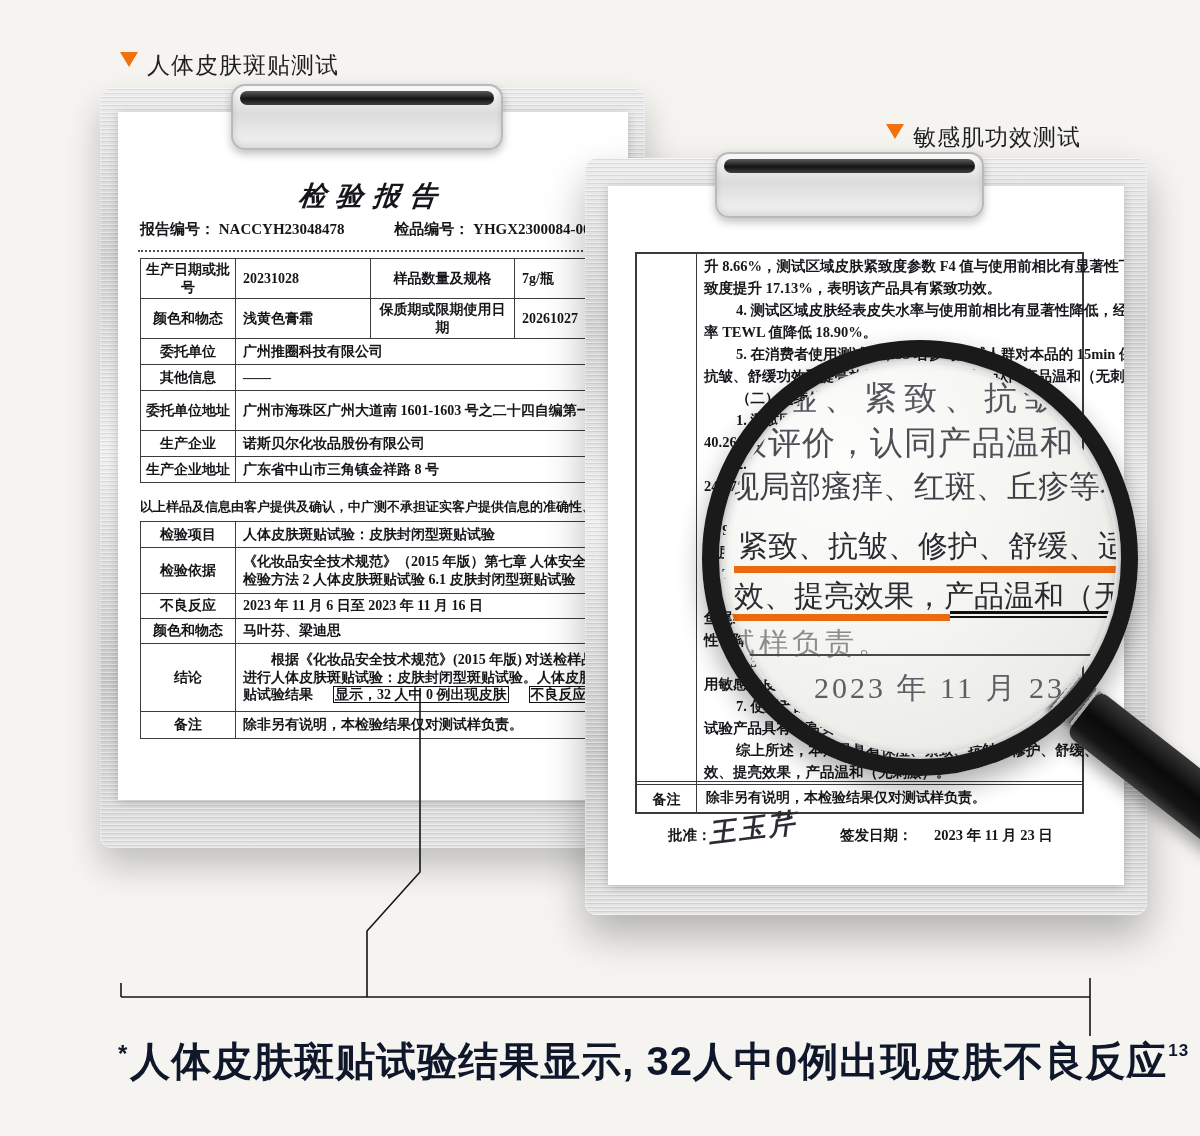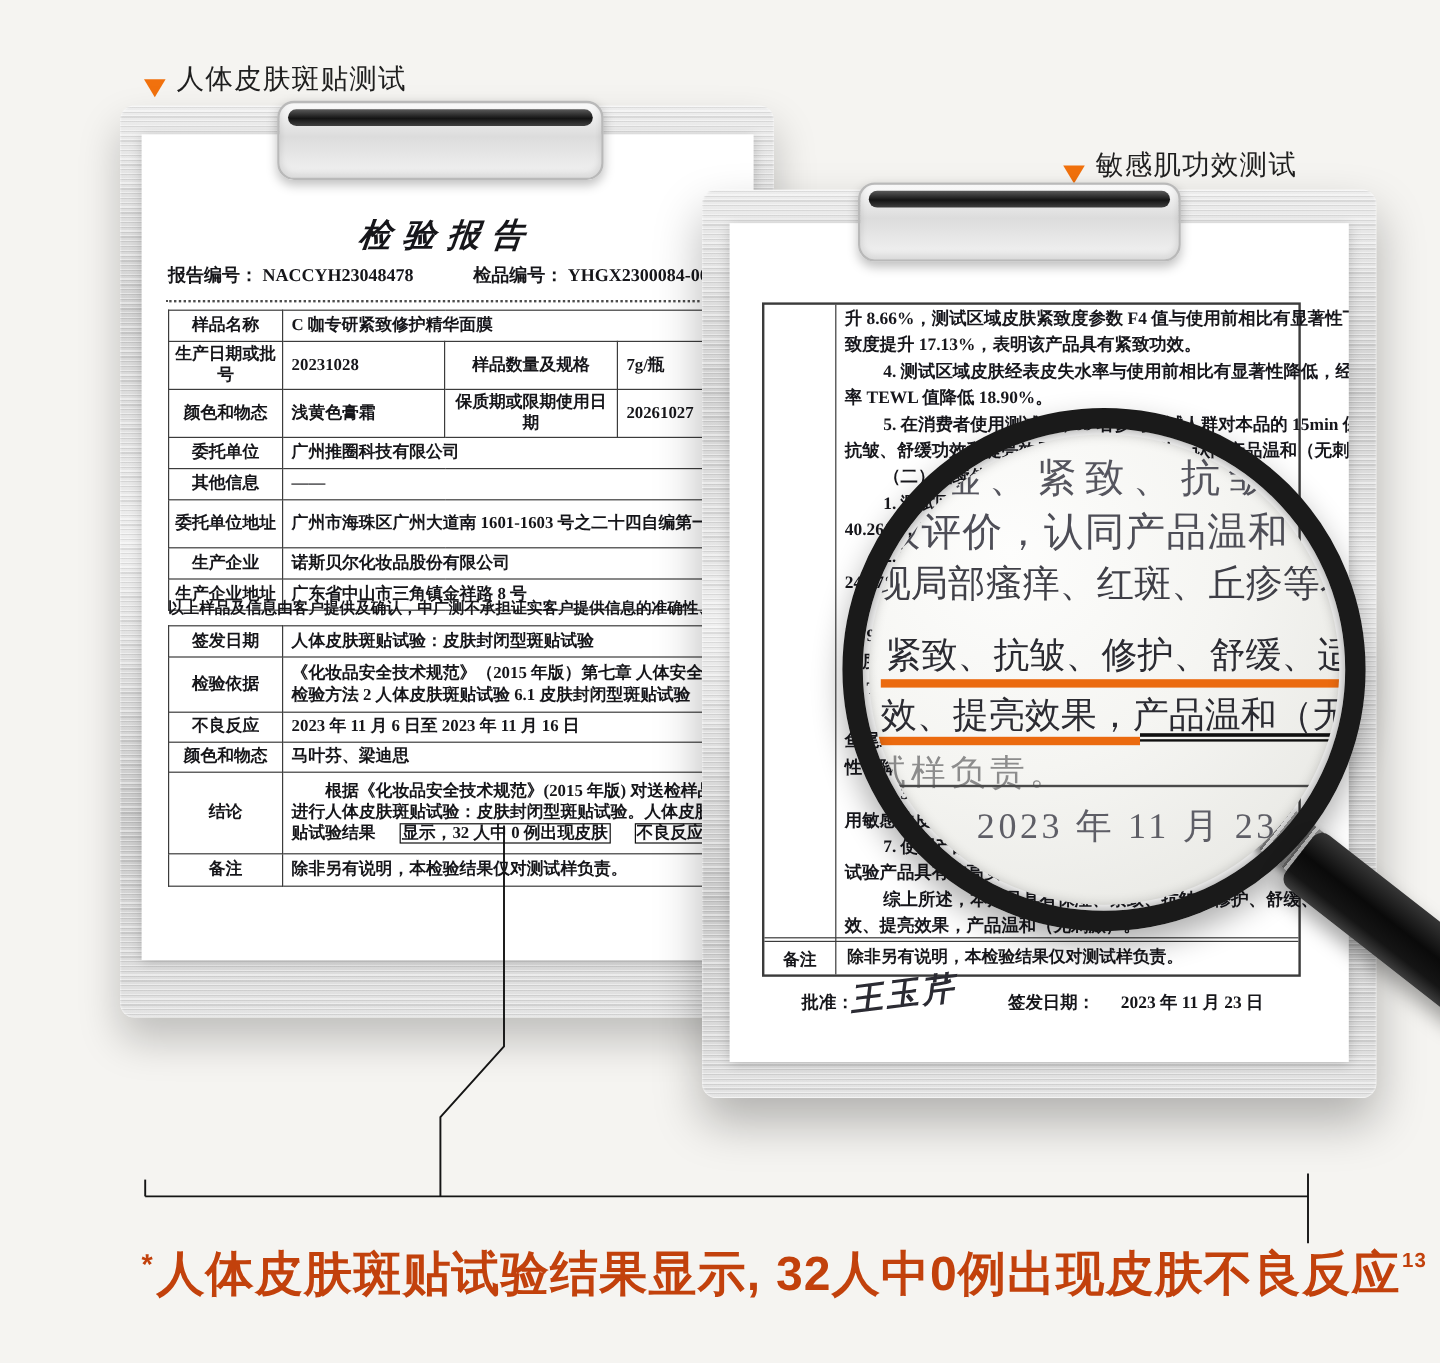--- a/index.html
+++ b/index.html
@@ -2,21 +2,21 @@
 <html><head>
 <meta charset="utf-8">
 <style>
   html,body{margin:0;padding:0;}
   #canvas{position:relative;width:1200px;height:1136px;background:#f5f4f1;overflow:hidden;
           font-family:"Liberation Sans",sans-serif;}
   .abs{position:absolute;}
   .doc{font-family:"Liberation Serif","DejaVu Serif",serif;color:#16161a;}
 
   
-  .tag{position:absolute;display:flex;align-items:flex-end;color:#1f1f1f;font-size:23px;letter-spacing:1px;}
+  .tag{position:absolute;display:flex;align-items:flex-start;color:#1f1f1f;font-size:23px;letter-spacing:1px;}
   .tri{width:0;height:0;border-left:9px solid transparent;border-right:9px solid transparent;
        border-top:15px solid #f1710d;margin-right:9px;margin-top:2px;}
   #tag-left{left:120px;top:50px;}
   #tag-right{left:886px;top:122px;}
 
   
   .board{position:absolute;border-radius:12px;
     background:
       repeating-linear-gradient(180deg, rgba(255,255,255,.45) 0 1px, rgba(110,110,110,.14) 1px 2px, rgba(255,255,255,.06) 2px 4px),
       linear-gradient(180deg,#ececec,#cfcfcf 22%,#eeeeee 48%,#c6c6c6 78%,#e2e2e2);
@@ -84,21 +84,21 @@
   #lenshr{position:absolute;left:-10px;top:292px;width:420px;height:2px;background:#4a4a4a;}
   #ferrule{left:1070px;top:668px;width:66px;height:44px;transform:rotate(38deg);transform-origin:left top;z-index:39;
            background:repeating-linear-gradient(90deg,#808080 0 2px,#f0f0f0 2px 5px,#a5a5a5 5px 8px);
            border-radius:6px;box-shadow:0 3px 6px rgba(0,0,0,.4);}
   #handle{left:1100px;top:690px;width:210px;height:56px;transform:rotate(38deg);transform-origin:left top;z-index:42;
           background:linear-gradient(180deg,#363636,#0a0a0a 45%,#151515 78%,#3d3d3d);
           border-radius:10px 28px 28px 10px;box-shadow:0 8px 16px rgba(0,0,0,.35);}
 
   
   #callouts{left:0;top:0;z-index:45;pointer-events:none;}
-  #caption{left:118px;top:1034px;z-index:30;font-size:40px;font-weight:700;color:#c2410c;
+  #caption{left:118px;top:1034px;z-index:30;font-size:40px;font-weight:700;color:#0f172a;
            letter-spacing:1px;white-space:nowrap;text-align:right;}
   #cap-star{font-size:24px;position:relative;top:-13px;margin-right:2px;}
   #cap-sup{font-size:17px;position:relative;top:-19px;margin-left:1px;}
 </style>
 </head>
 <body>
 
 <div id="canvas" style="background: rgb(245, 244, 241);">
 
   <div class="tag" id="tag-left">
@@ -122,24 +122,20 @@
       <div class="abs" id="dotline"></div>
 
       <table class="rpt abs" id="info-tbl">
         <colgroup>
             <col style="width:95px">
             <col style="width:135px">
             <col style="width:144px">
             <col style="width:100px">
           </colgroup>
         <tbody>
-            <tr style="height:26px">
-          <td class="lab">样品名称</td>
-          <td class="val" colspan="3">C 咖专研紧致修护精华面膜</td>
-            </tr>
         <tr style="height:26px">
           <td class="lab">生产日期或批号</td>
           <td class="val">20231028</td>
           <td class="lab">样品数量及规格</td>
           <td class="val">7g/瓶</td>
             </tr>
         <tr style="height:26px">
           <td class="lab">颜色和物态</td>
           <td class="val">浅黄色膏霜</td>
           <td class="lab">保质期或限期使用日期</td>
@@ -170,21 +166,21 @@
 
       <div class="abs" id="disclaimer">以上样品及信息由客户提供及确认，中广测不承担证实客户提供信息的准确性、适当性和（或）完整性承担</div>
 
       <table class="rpt abs" id="test-tbl">
         <colgroup>
             <col style="width:95px">
             <col style="width:379px">
           </colgroup>
         <tbody>
             <tr style="height:26px">
-          <td class="lab">签发日期</td>
+          <td class="lab">检验项目</td>
           <td class="val">人体皮肤斑贴试验：皮肤封闭型斑贴试验</td>
             </tr>
         <tr style="height:46px">
           <td class="lab">检验依据</td>
           <td class="val">《化妆品安全技术规范》（2015 年版）第七章 人体安全性检验方法 2 人体皮肤斑贴试验 6.1 皮肤封闭型斑贴试验</td>
             </tr>
         <tr style="height:25px">
           <td class="lab">不良反应</td>
           <td class="val">2023 年 11 月 6 日至 2023 年 11 月 16 日</td>
             </tr>

